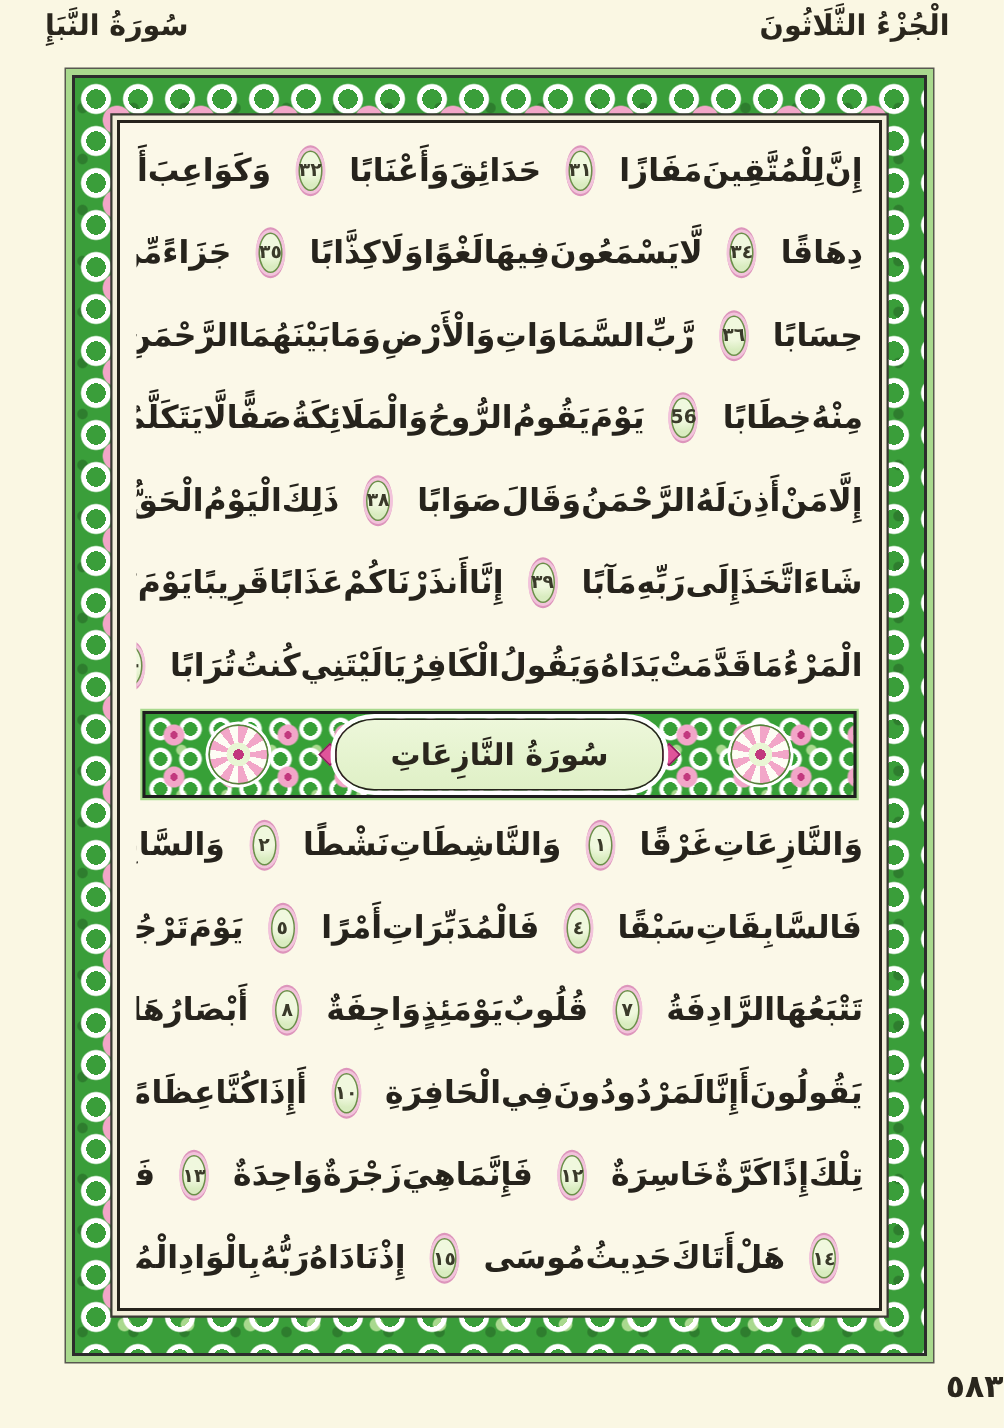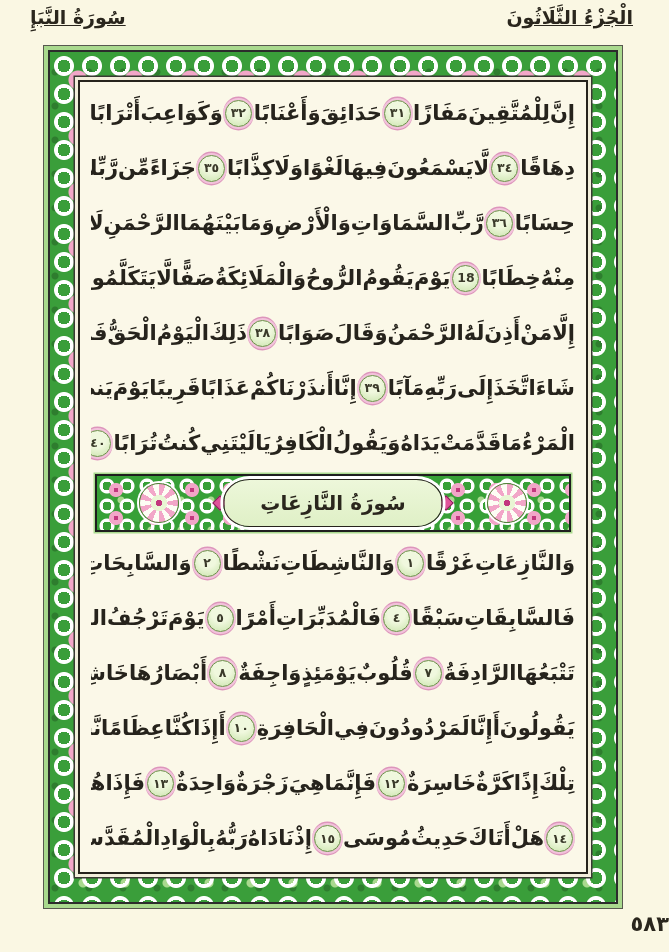--- a/index.html
+++ b/index.html
@@ -5,21 +5,21 @@
   html,body{margin:0;padding:0;}
   body{
     width:669px;height:952px;position:relative;overflow:hidden;
     background:#FAF7E3;
     font-family:"DejaVu Sans", sans-serif;
     color:#26231C;
   }
   
   .hdr{
     position:absolute;top:6px;font-size:19px;font-weight:bold;
-    color:#2A261D;white-space:nowrap;text-decoration:underline;
+    color:#2A261D;white-space:nowrap;
   }
   .hdr-left{left:30px;}
   .hdr-right{right:36px;text-align:center;}
 
   
   .frame{
     position:absolute;left:48px;top:50px;width:570px;height:854px;
     box-sizing:border-box;
     background-color:#3A9E3A;
     background-image:
@@ -44,27 +44,27 @@
   
   .t-line{
     direction:rtl;height:52px;overflow:hidden;
     display:flex;align-items:center;justify-content:space-between;
     flex-wrap:nowrap;
     font-size:21px;font-weight:bold;line-height:1.0;
     white-space:nowrap;
   }
   .t-line .w{flex:0 0 auto;}
   .ayah-medallion{
-    flex:0 0 auto;width:27px;height:27px;border-radius:50%;
+    flex:0 0 auto;width:16px;height:27px;border-radius:50%;
     display:inline-flex;align-items:center;justify-content:center;
     background:radial-gradient(circle at 50% 32%, #F0F8DE 0 40%, #D9ECC0 75%);
     border:1.5px solid #6B8F4A;
     box-shadow:0 0 0 2px #F2C3DB, 0 -2px 0 1.5px #DD95BC, 0 2px 0 1.5px #DD95BC;
     font-size:12.5px;font-weight:bold;color:#3A3A2A;
-    box-sizing:border-box;margin:0 2px;
+    box-sizing:border-box;margin:0 18px;
   }
 
   
   .banner{
     position:relative;height:58px;margin:2px 4px;
     box-sizing:border-box;
     background-color:#37A037;
     background-image:
       radial-gradient(circle at 19px 14px, #C2387E 0 2.5px, #F2A6C8 2.5px 6.5px, rgba(0,0,0,0) 7.5px),
       radial-gradient(circle at 10px 10px, rgba(255,255,255,0) 0 4.5px, #FFFFFF 4.5px 7px, rgba(255,255,255,0) 8px),
@@ -154,21 +154,21 @@
         <span class="w">السَّمَاوَاتِ</span>
         <span class="w">وَالْأَرْضِ</span>
         <span class="w">وَمَا</span>
         <span class="w">بَيْنَهُمَا</span>
         <span class="w">الرَّحْمَنِ</span>
         <span class="w">لَا</span>
       </div>
       <div class="t-line">
         <span class="w">مِنْهُ</span>
         <span class="w">خِطَابًا</span>
-        <span class="ayah-medallion">18</span>
+        <span class="ayah-medallion">56</span>
         <span class="w">يَوْمَ</span>
         <span class="w">يَقُومُ</span>
         <span class="w">الرُّوحُ</span>
         <span class="w">وَالْمَلَائِكَةُ</span>
         <span class="w">صَفًّا</span>
         <span class="w">لَّا</span>
         <span class="w">يَتَكَلَّمُونَ</span>
       </div>
       <div class="t-line">
         <span class="w">إِلَّا</span>

